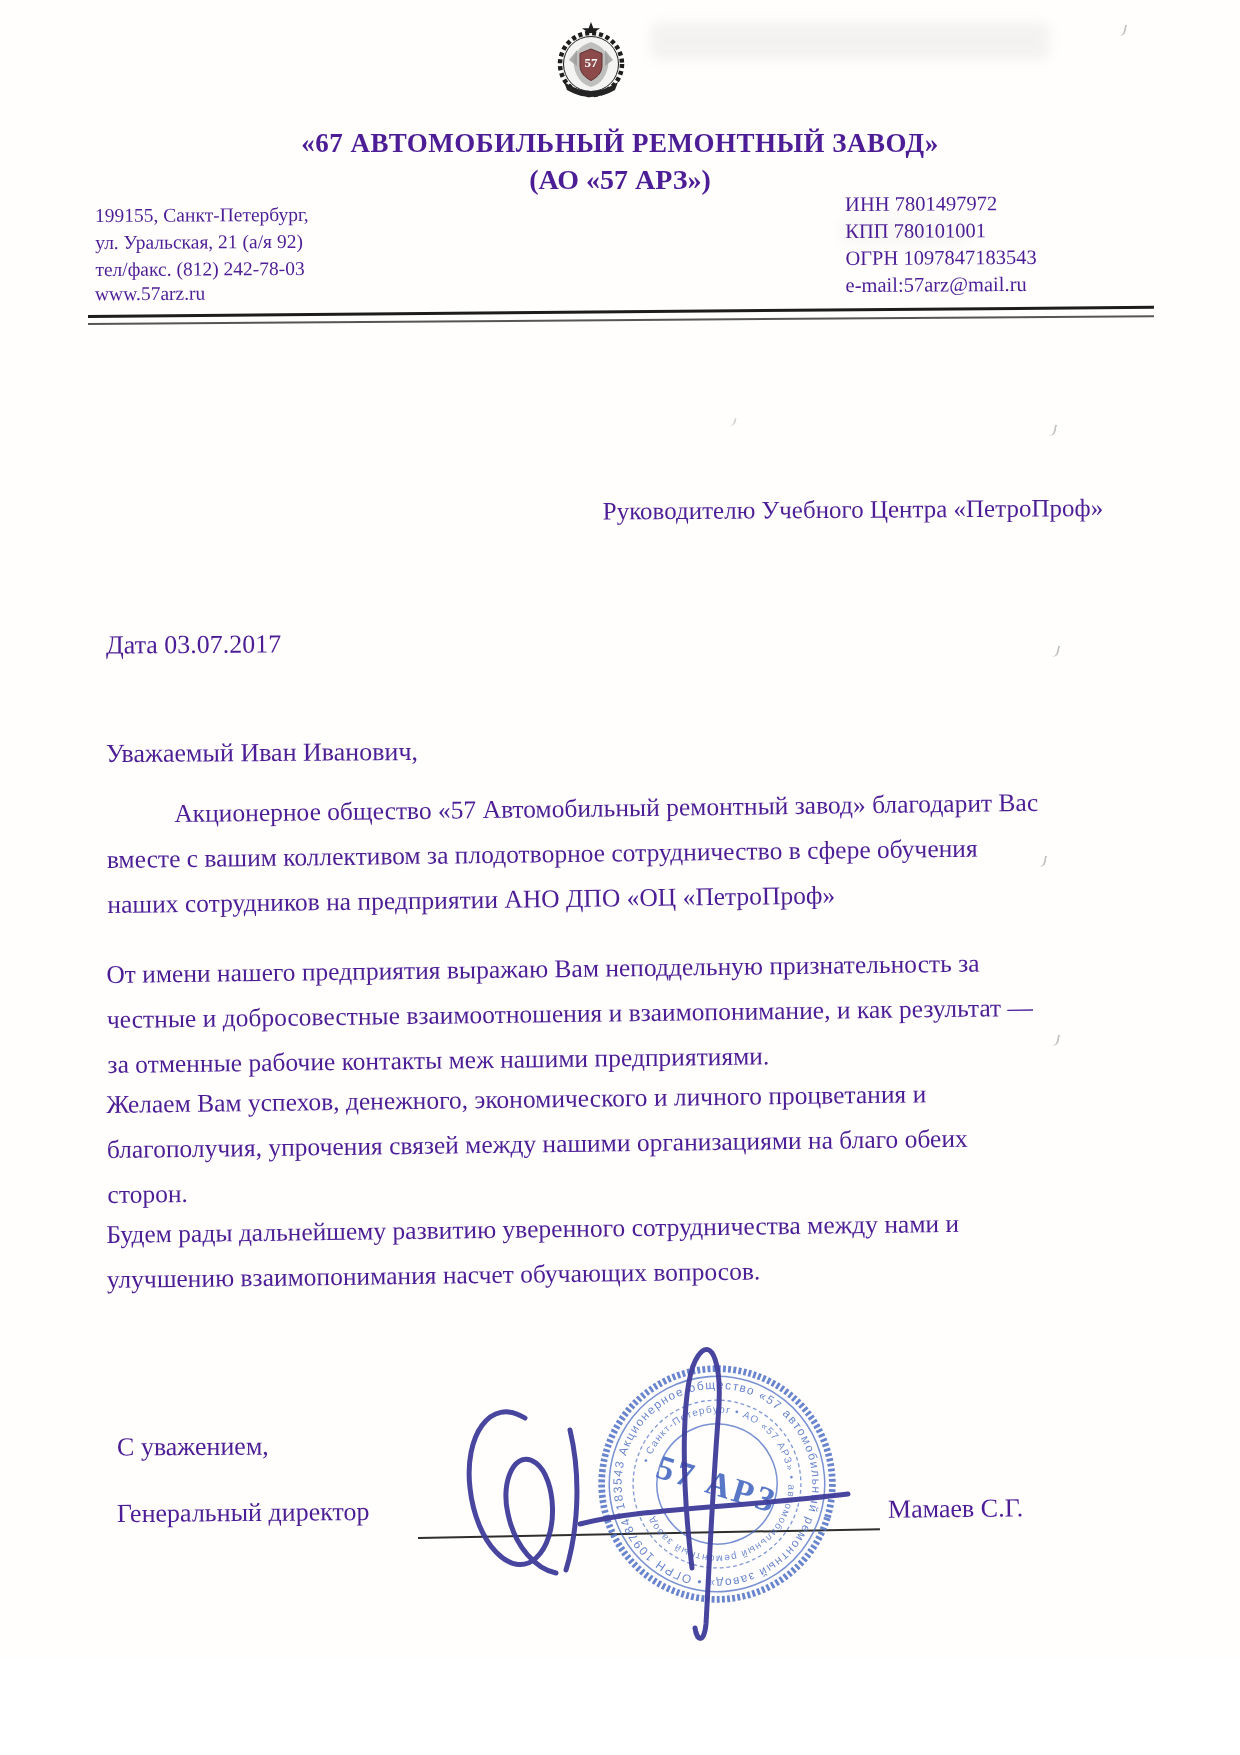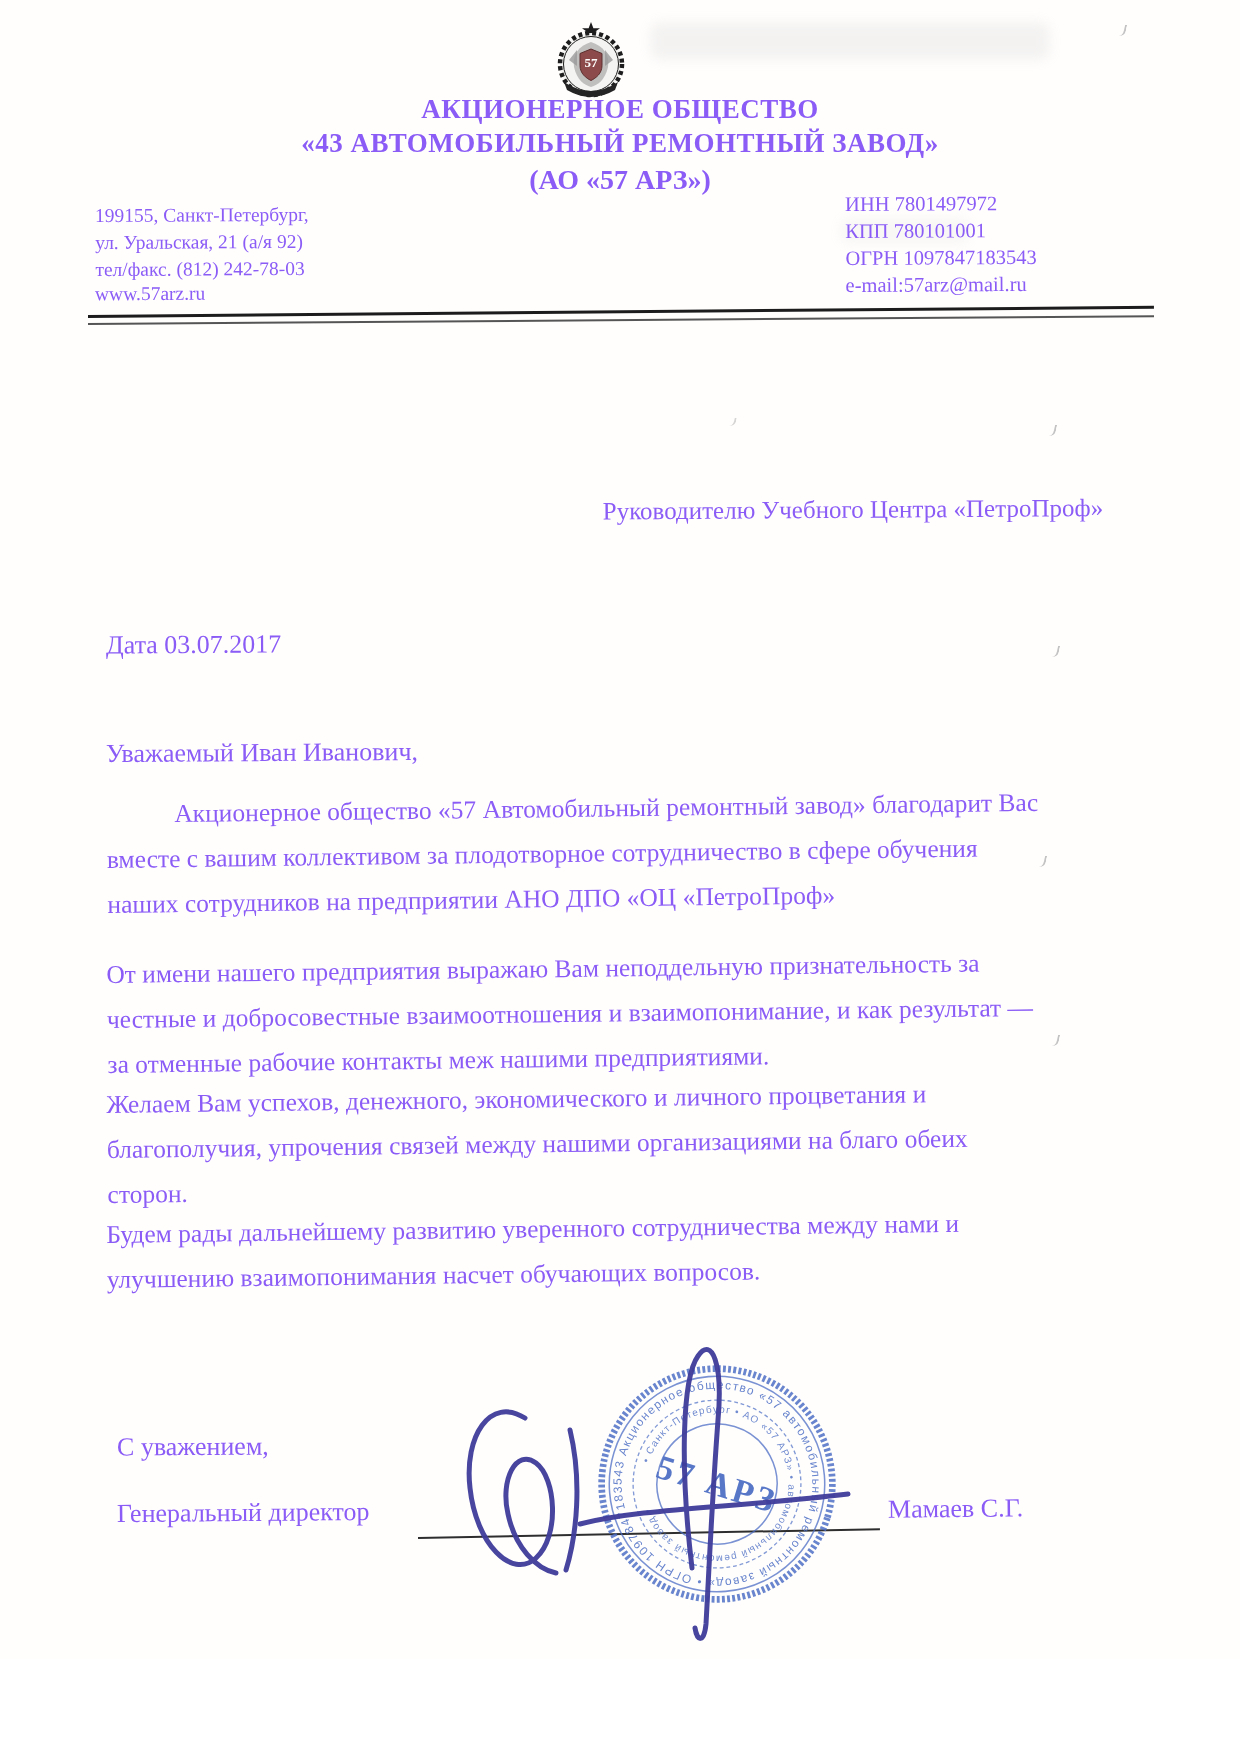--- a/index.html
+++ b/index.html
@@ -1,18 +1,18 @@
 <!DOCTYPE html>
 <html lang="ru"><head>
 <meta charset="utf-8">
 <style>
   html,body{margin:0;padding:0;background:#ffffff;}
   .page{
     position:relative;width:1240px;height:1659px;background:#fffefd;
-    font-family:"Liberation Serif","DejaVu Serif",serif;color:#8b5cf6;overflow:hidden;
+    font-family:"Liberation Serif","DejaVu Serif",serif;color:#4c1d95;overflow:hidden;
   }
   .abs{position:absolute;}
   
   .logo{left:551px;top:20px;width:80px;height:88px;}
   .org1{left:0;top:94px;width:100%;text-align:center;font-size:27px;font-weight:bold;letter-spacing:.5px;}
   .org2{left:0;top:128px;width:100%;text-align:center;font-size:27px;font-weight:bold;letter-spacing:.5px;}
   .org3{left:0;top:164px;width:100%;text-align:center;font-size:28px;font-weight:bold;}
   .addr{left:95px;top:202px;font-size:19.5px;line-height:27px;transform:rotate(-.3deg);transform-origin:left top;}
   .website{left:95px;top:283px;font-size:19.5px;transform:rotate(-.3deg);}
   .reqs{left:845px;top:191px;font-size:20.5px;line-height:27px;transform:rotate(-.35deg);transform-origin:left top;}
@@ -64,22 +64,21 @@
     <polygon points="40,2 42.4,8.2 49,8.2 43.7,12.1 45.8,18.4 40,14.6 34.2,18.4 36.3,12.1 31,8.2 37.6,8.2" fill="#1d1d1d"></polygon>
     <circle cx="40" cy="44" r="31" fill="#f4f4f2" stroke="#1d1d1d" stroke-width="4.5" stroke-dasharray="4 3"></circle>
     <circle cx="40" cy="44" r="27.5" fill="none" stroke="#1d1d1d" stroke-width="1"></circle>
     <path d="M40 22 C28 26 21 34 23 47 C26 60 33 65 40 67 C47 65 54 60 57 47 C59 34 52 26 40 22 Z" fill="#b5b5b5" opacity=".85"></path>
     <path d="M26 30 L18 40 L26 46 Z M54 30 L62 40 L54 46 Z" fill="#9a9a9a" opacity=".8"></path>
     <path d="M40 29 l11 4.5 v12 c0 8 -6 12.5 -11 15 c-5 -2.5 -11 -7 -11 -15 v-12 z" fill="#8c4a4a" stroke="#5c2e2e" stroke-width="1"></path>
     <text x="40" y="47" text-anchor="middle" font-size="13" font-weight="bold" fill="#ffffff" font-family="Liberation Serif, serif">57</text>
     <path d="M13 62 Q40 80 67 62 L64 70 Q40 84 16 70 Z" fill="#242424"></path>
   </svg>
 
-  <div class="abs org1">АКЦИОНЕРНОЕ ОБЩЕСТВО</div>
-  <div class="abs org2">«43  АВТОМОБИЛЬНЫЙ РЕМОНТНЫЙ ЗАВОД»</div>
+  <div class="abs org2">«67  АВТОМОБИЛЬНЫЙ РЕМОНТНЫЙ ЗАВОД»</div>
   <div class="abs org3">(АО «57 АРЗ»)</div>
 
   <div class="abs addr">
     <div>199155, Санкт-Петербург,</div>
     <div>ул. Уральская, 21  (а/я 92)</div>
     <div>тел/факс. (812) 242-78-03</div>
   </div>
   <div class="abs website">www.57arz.ru</div>
 
   <div class="abs reqs">

